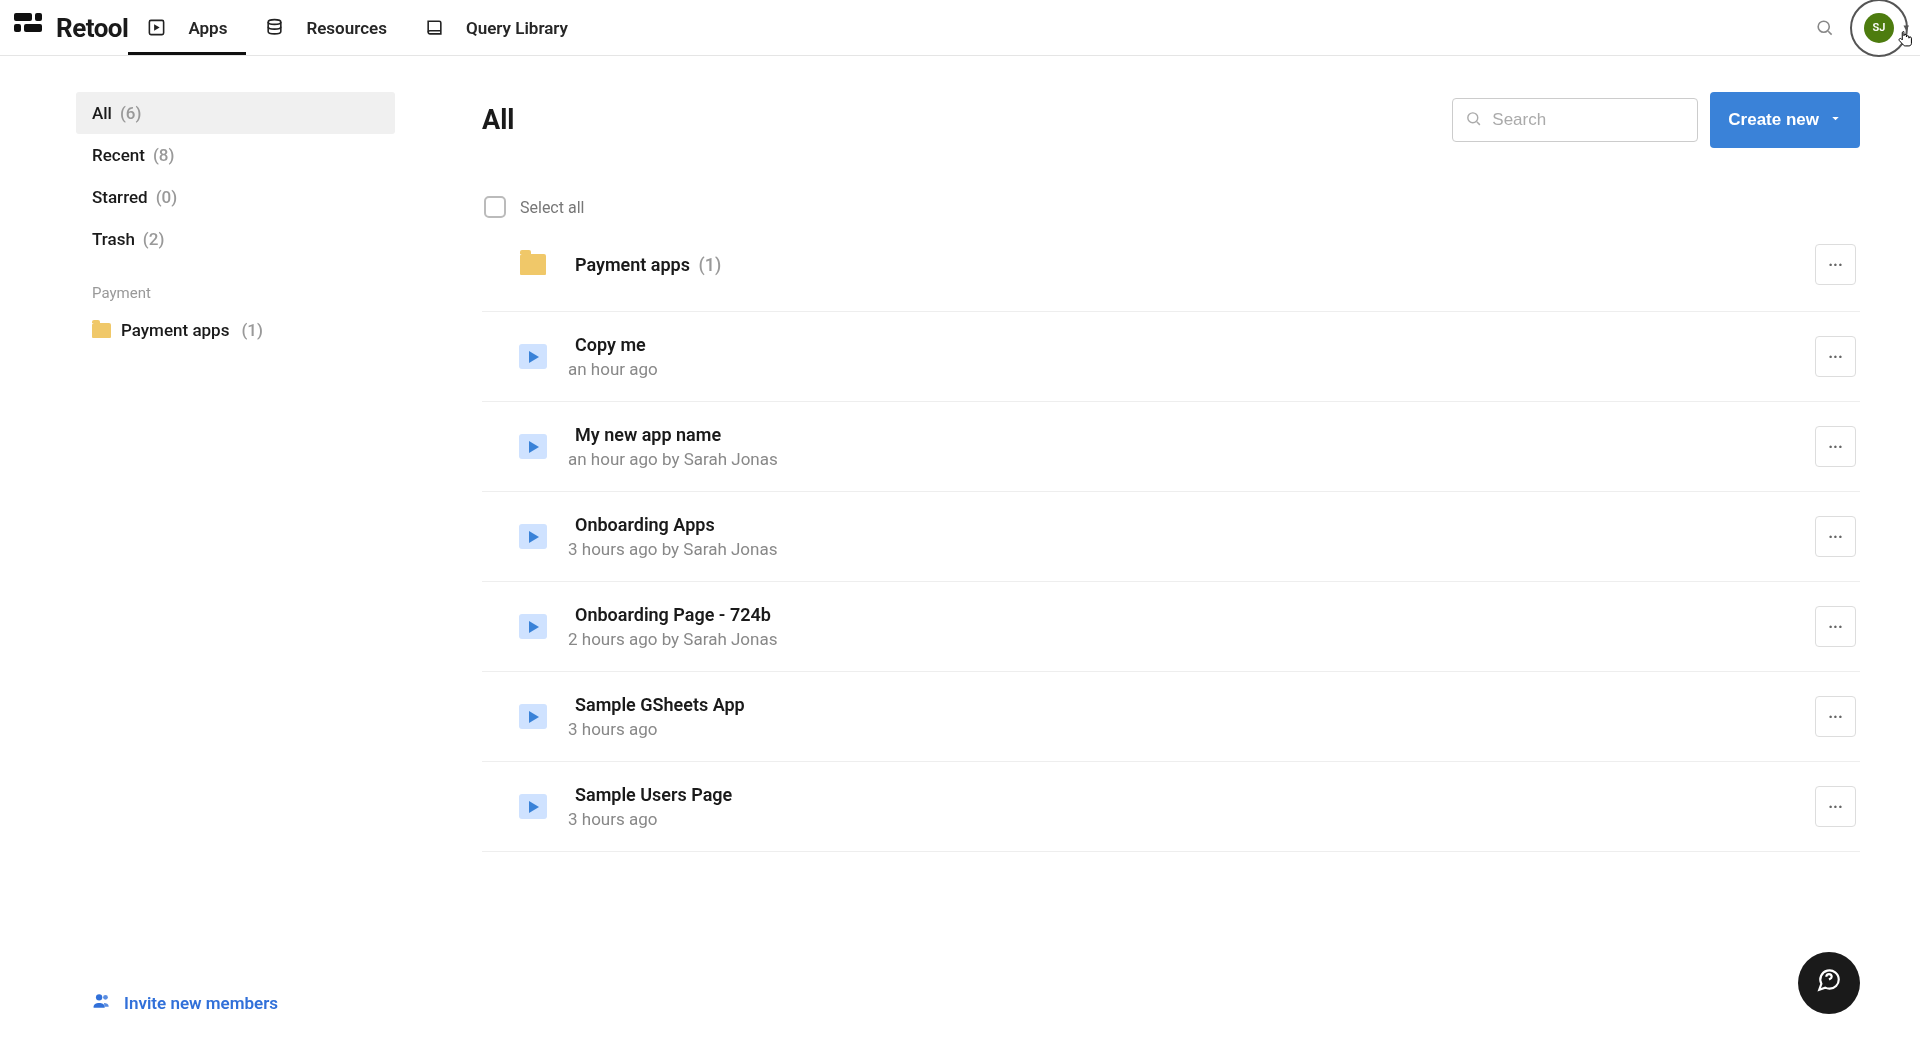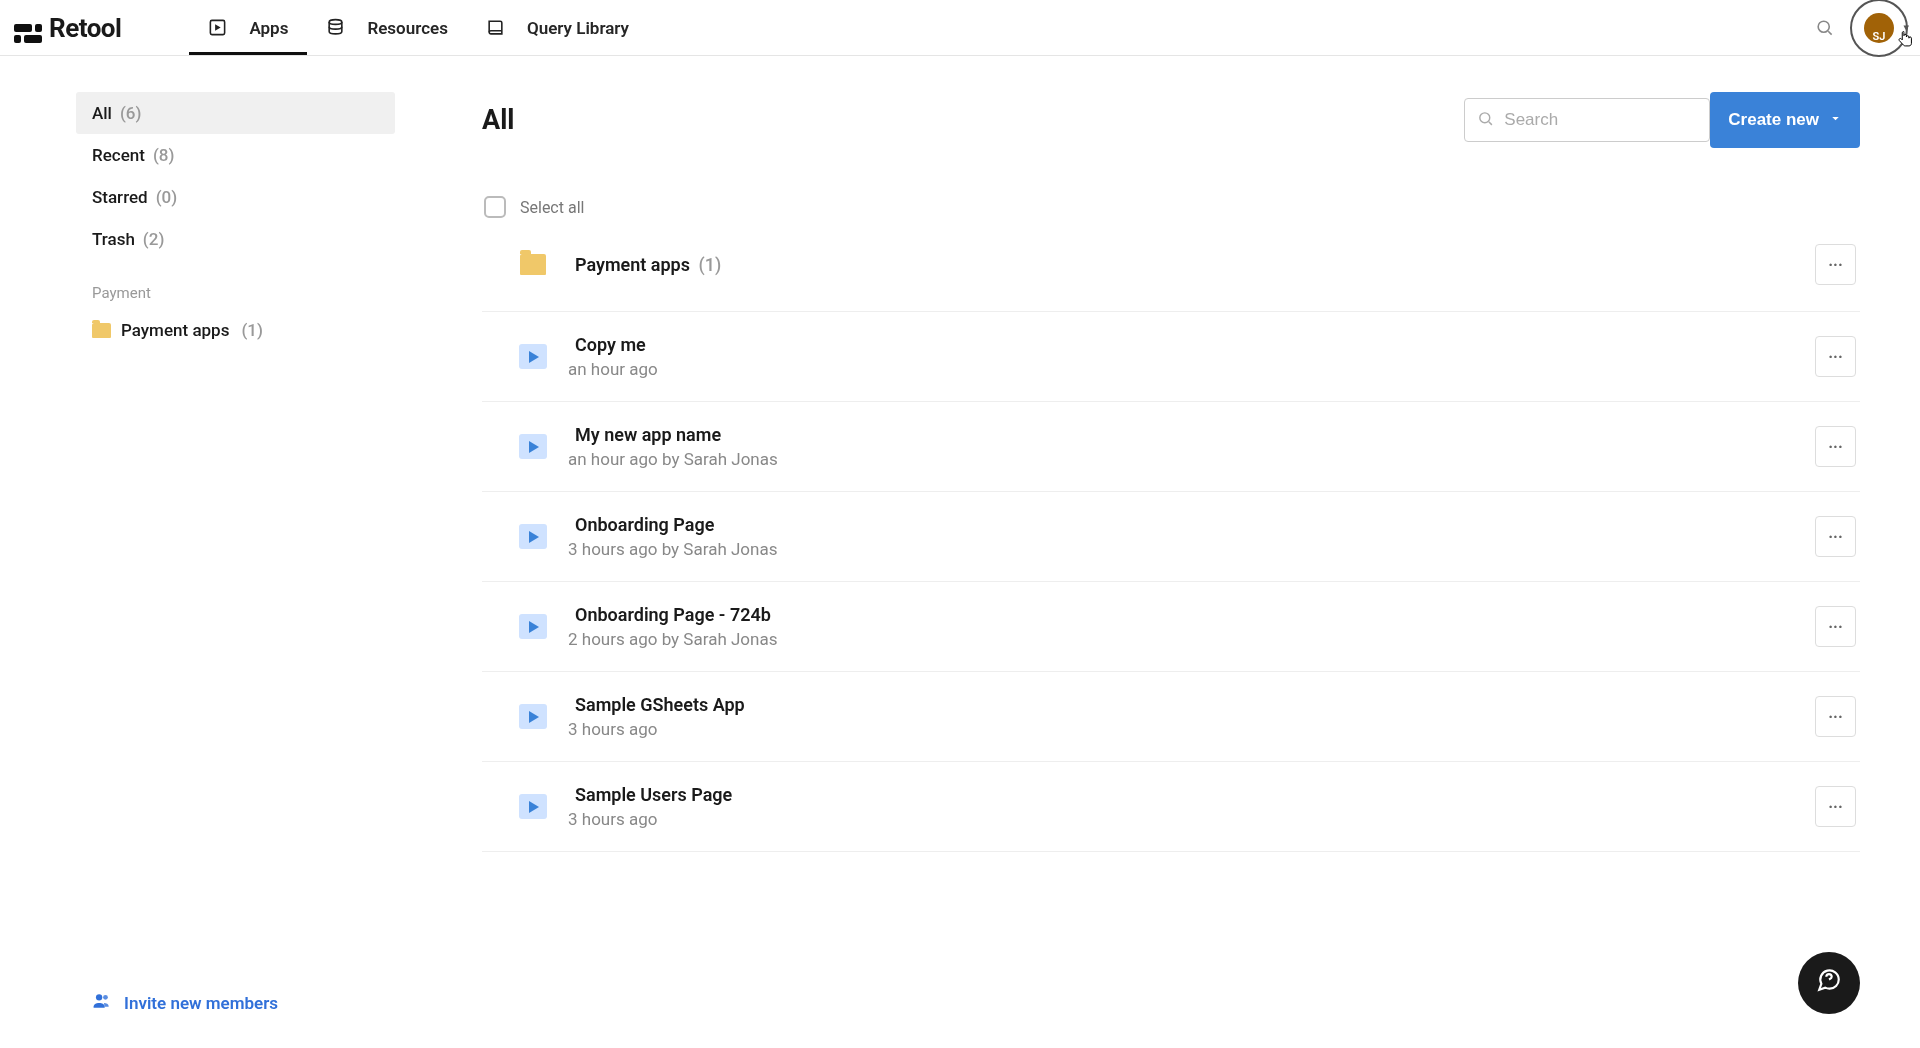--- a/index.html
+++ b/index.html
@@ -1,39 +1,39 @@
 <!DOCTYPE html>
 <html><head>
   <meta charset="utf-8">
   <style>
     * { margin: 0; padding: 0; box-sizing: border-box; }
     body { font-family: -apple-system, BlinkMacSystemFont, "Segoe UI", Roboto, sans-serif; color: #1a1a1a; background: #fff; width: 1920px; height: 1048px; overflow: hidden; position: relative; }
 
     
     .topnav { height: 56px; border-bottom: 1px solid #e5e5e5; display: flex; align-items: center; padding: 0 12px 0 14px; }
-    .logo { display: flex; align-items: flex-end; gap: 7px; margin-right: 68px; }
+    .logo { display: flex; align-items: flex-start; gap: 14px; }
     .logo-mark { display: flex; flex-direction: column; gap: 3px; width: 28px; }
     .logo-mark .r1 { display: flex; gap: 3px; }
     .logo-mark .b1 { width: 20px; height: 8px; background: #101010; border-radius: 2px; }
     .logo-mark .b2 { width: 8px; height: 8px; background: #101010; border-radius: 2px; }
     .logo-mark .r2 { display: flex; gap: 3px; }
     .logo-mark .b3 { width: 8px; height: 8px; background: #101010; border-radius: 2px; }
     .logo-mark .b4 { width: 20px; height: 8px; background: #101010; border-radius: 2px; }
     .logo-text { font-size: 26px; font-weight: 700; letter-spacing: -0.5px; }
 
     .nav-items { display: flex; align-items: center; height: 100%; }
     .nav-item { display: flex; align-items: center; gap: 22px; padding: 0 19px; height: 100%; font-size: 17px; font-weight: 600; color: #262626; cursor: pointer; border-bottom: 3px solid transparent; border-top: 3px solid transparent; }
     .nav-item.active { border-bottom-color: #101010; }
     .nav-icon { width: 19px; height: 19px; display: inline-flex; align-items: center; justify-content: center; }
 
     .nav-right { margin-left: auto; display: flex; align-items: center; gap: 16px; }
     .search-btn { color: #777; display: flex; align-items: center; }
     .avatar-wrap { position: relative; width: 58px; height: 58px; border-radius: 50%; display: flex; align-items: center; justify-content: center; }
     .avatar-ring { position: absolute; inset: 0; border: 2px solid #555; border-radius: 50%; }
-    .avatar { width: 30px; height: 30px; border-radius: 50%; background: #a16207; color: #fff; display: flex; align-items: flex-end; justify-content: center; font-size: 11px; font-weight: 600; position: relative; }
+    .avatar { width: 30px; height: 30px; border-radius: 50%; background: #4d7c0f; color: #fff; display: flex; align-items: center; justify-content: center; font-size: 11px; font-weight: 600; position: relative; }
     .avatar-chev { position: absolute; right: -1px; color: #555; font-size: 11px; }
     .cursor-hand { position: absolute; right: -8px; bottom: 4px; font-size: 17px; }
 
     
     .layout { display: flex; height: calc(100% - 56px); }
     .sidebar { width: 470px; min-width: 470px; padding: 36px 75px 24px 76px; display: flex; flex-direction: column; }
     .main { flex: 1; padding: 36px 60px 0 12px; }
 
     .side-list { display: flex; flex-direction: column; gap: 0; }
     .side-item { display: flex; align-items: center; padding: 11px 16px; font-size: 17px; font-weight: 500; cursor: pointer; border-radius: 3px; gap: 6px; }
@@ -45,21 +45,21 @@
     .folder-icon { width: 19px; height: 15px; background: #f0c869; border-radius: 2px 2px 1px 1px; position: relative; }
     .folder-icon::before { content: ""; position: absolute; top: -3px; left: 0; width: 8px; height: 3px; background: #f0c869; border-radius: 2px 2px 0 0; }
     .folder-icon.big { width: 26px; height: 21px; }
     .folder-icon.big::before { width: 11px; height: 4px; top: -4px; }
 
     .invite { margin-top: auto; display: flex; align-items: center; gap: 13px; padding: 10px 16px; color: #3170d9; font-size: 17px; font-weight: 600; cursor: pointer; }
 
     
     .main-header { display: flex; align-items: center; margin-bottom: 48px; }
     .main-title { font-size: 27px; font-weight: 700; }
-    .header-actions { margin-left: auto; display: flex; align-items: center; }
+    .header-actions { margin-left: auto; display: flex; align-items: center; gap: 12px; }
     .search-box { width: 246px; height: 44px; border: 1px solid #ccc; border-radius: 4px; display: flex; align-items: center; padding: 0 12px; gap: 10px; color: #aaa; }
     .search-box input { border: none; outline: none; font-size: 17px; width: 100%; color: #333; }
     .search-box input::placeholder { color: #aaa; }
     .create-btn { height: 56px; background: #3a82d8; color: #fff; border: none; border-radius: 4px; padding: 0 18px; font-size: 17px; font-weight: 600; display: flex; align-items: center; gap: 10px; cursor: pointer; }
 
     .select-all { display: flex; align-items: center; gap: 14px; padding: 0 8px 0 2px; color: #777; font-size: 16px; }
     .checkbox { width: 22px; height: 22px; border: 2px solid #bbb; border-radius: 5px; }
 
     .item-list { display: flex; flex-direction: column; }
     .item-row { display: flex; align-items: center; padding: 22px 4px 22px 36px; border-bottom: 1px solid #eee; }
@@ -254,21 +254,21 @@
           <div class="item-sub">an hour ago by Sarah Jonas</div>
         </div>
         <div class="item-more">···</div>
       </div>
 
       <div class="item-row">
         <div class="item-icon">
             <span class="app-ic"></span>
           </div>
         <div class="item-main">
-          <div class="item-name"><span>Onboarding Page</span></div>
+          <div class="item-name"><span>Onboarding Apps</span></div>
           <div class="item-sub">3 hours ago by Sarah Jonas</div>
         </div>
         <div class="item-more">···</div>
       </div>
 
       <div class="item-row">
         <div class="item-icon">
             <span class="app-ic"></span>
           </div>
         <div class="item-main">

